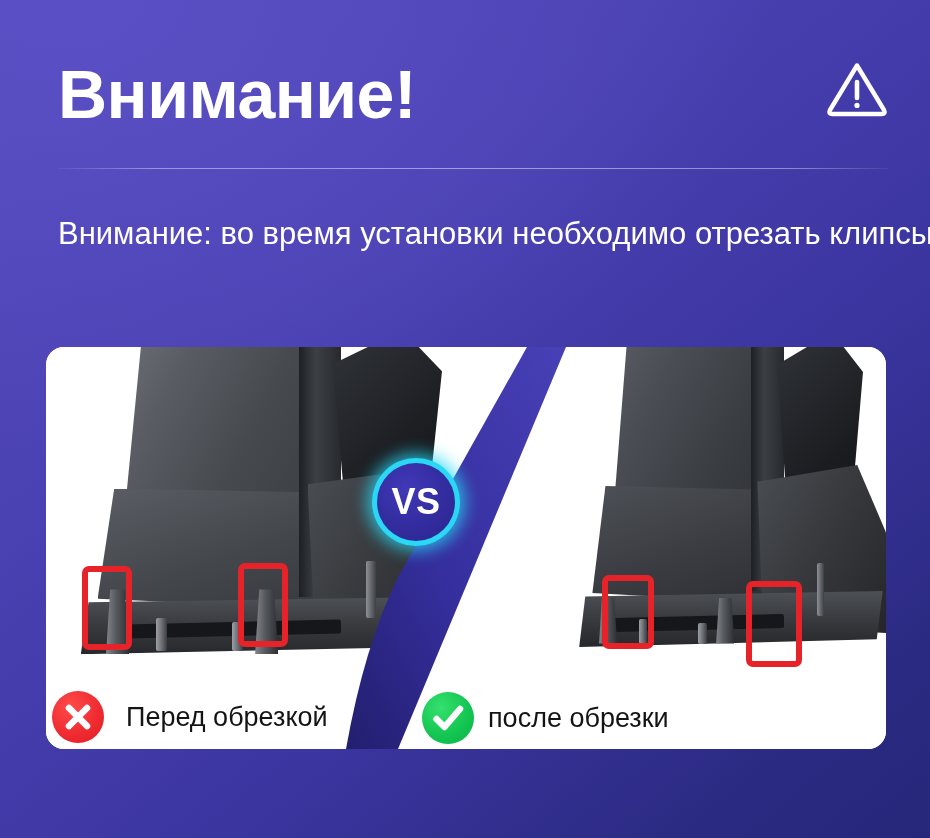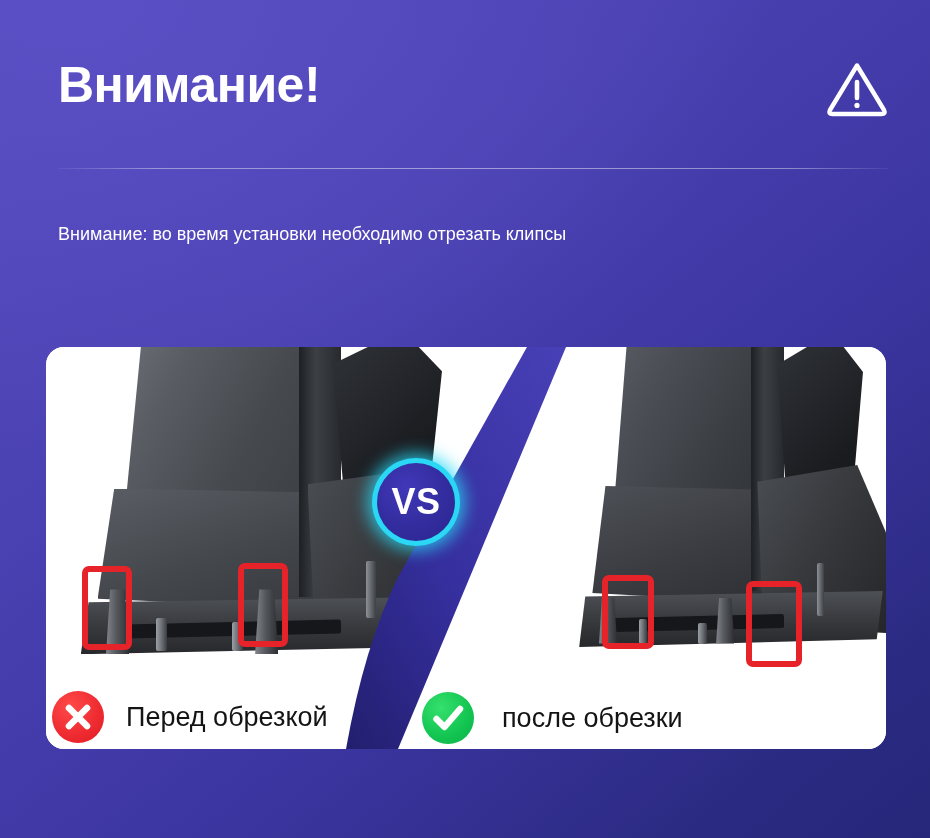--- a/index.html
+++ b/index.html
@@ -29,21 +29,21 @@
   
   .header {
     position: absolute;
     left: 58px;
     top: 52px;
     width: 830px;
     height: 100px;
   }
 
   .title {
-    font-size: 50px;
+    font-size: 68px;
     font-weight: bold;
     color: #ffffff;
     letter-spacing: -0.5px;
     line-height: 1;
     position: absolute;
     left: 0;
     top: 8px;
     white-space: nowrap;
   }
 
@@ -69,21 +69,21 @@
         rgba(255,255,255,0.06) 100%);
   }
 
   
   .body-copy {
     position: absolute;
     left: 58px;
     top: 206px;
     width: 840px;
     color: #ffffff;
-    font-size: 18px;
+    font-size: 31px;
     font-weight: 500;
     line-height: 56px;
   }
   .body-copy .line { display: block; white-space: nowrap; }
 
   
   .compare {
     position: absolute;
     left: 46px;
     top: 347px;
@@ -284,21 +284,21 @@
 
   .badge-circle svg { position: absolute; inset: 0; }
 
   .label-text {
     margin-left: 22px;
     font-size: 27px;
     font-weight: 500;
     color: #141414;
     white-space: nowrap;
   }
-  .label-right .label-text { margin-left: 28px; text-align: center; }
+  .label-right .label-text { margin-left: 14px; text-align: center; }
 </style>
 </head>
 <body>
 
 <div class="poster">
 
   <div class="header">
     <div class="title">Внимание!</div>
     <div class="warn-icon">
       <svg viewBox="0 0 62 62" width="62" height="62" aria-hidden="true">

